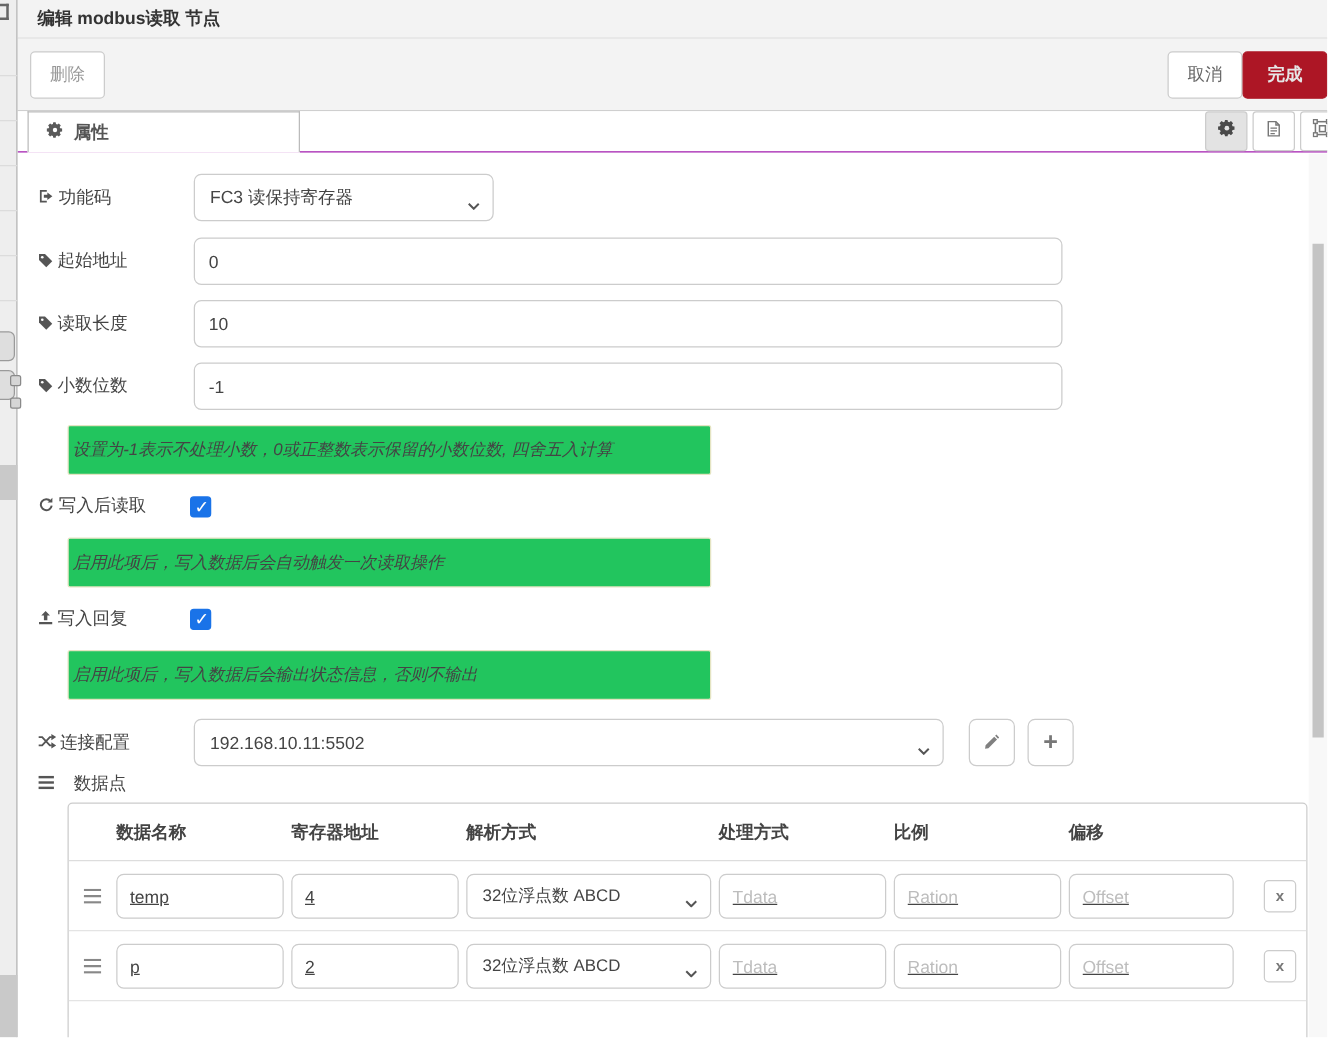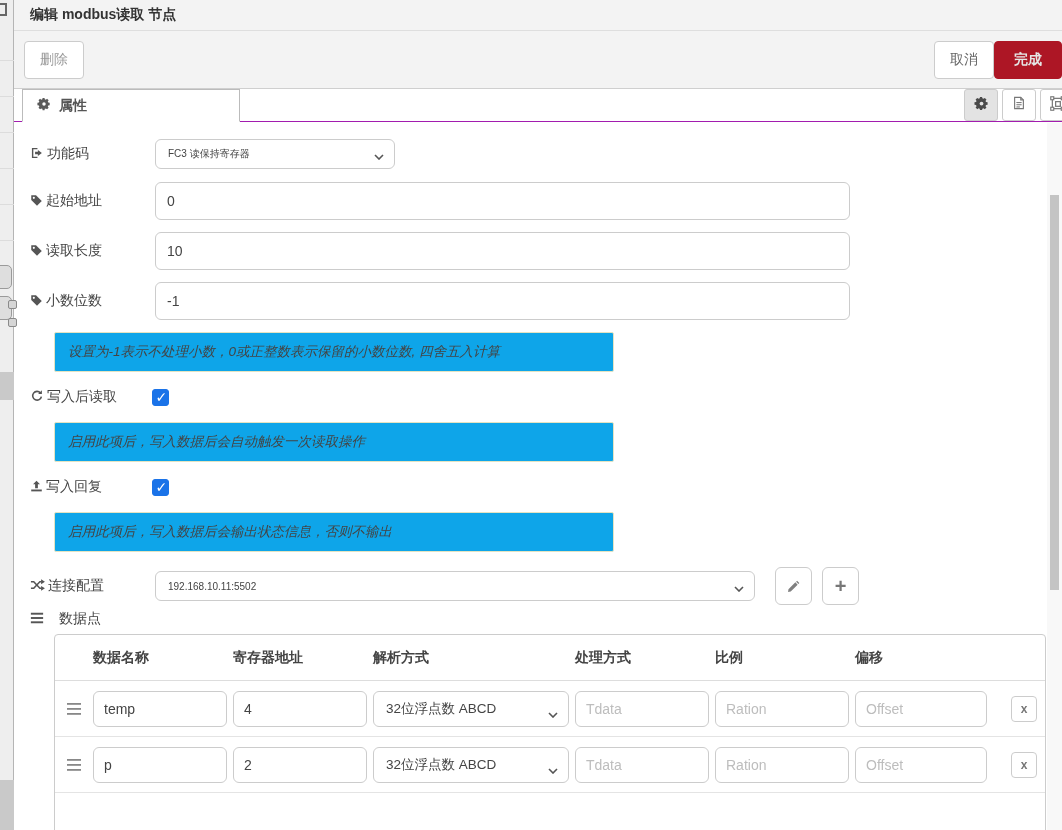--- a/index.html
+++ b/index.html
@@ -34,40 +34,40 @@
   .icon-btn.active { background:#e3e3e3; }
 
   
   .form { padding:17px 0 0 16px; }
   .frow { display:flex; align-items:center; margin-bottom:12px; }
   .frow.fc { margin-bottom:13px; }
   .flabel { width:125px; display:flex; align-items:flex-end; gap:3px; font-size:14px; color:#444; flex:none; }
   .flabel svg { flex:none; }
   input.tinput { height:38px; border:1px solid #ccc; border-radius:6px; padding:0 11px; font-size:14px; color:#444; width:695px; font-family:inherit; background:#fff; }
   input.tinput::placeholder { color:#bdbdbd; }
-  .fselect { position:relative; height:30px; border:1px solid #ccc; border-radius:6px; background:#fff; display:flex; align-items:center; padding:0 28px 0 12px; font-size:10px; color:#444; cursor:pointer; }
+  .fselect { position:relative; height:38px; border:1px solid #ccc; border-radius:6px; background:#fff; display:flex; align-items:center; padding:0 28px 0 12px; font-size:14px; color:#444; cursor:pointer; }
   .fselect .chev { position:absolute; right:10px; top:50%; margin-top:-3px; }
   .w240 { width:240px; } .w600 { width:600px; }
-  .tip { margin:0 0 14px 24px; width:560px; background:#0ea5e9; border:1px solid #e4e4c2; border-radius:2px; padding:10px 13px; font-size:13.5px; font-style:italic; color:#444; }
+  .tip { margin:0 0 14px 24px; width:515px; background:#22c55e; border:1px solid #e4e4c2; border-radius:2px; padding:10px 3px; font-size:13.5px; font-style:italic; color:#444; }
   .checkrow { display:flex; align-items:center; margin-bottom:14px; height:22px; }
   .checkbox { width:17px; height:17px; border:1px solid #909090; border-radius:3px; background:#fff; cursor:pointer; position:relative; }
   .checkbox.checked { background:#1a73e8; border-color:#1a73e8; }
   .checkbox.checked::after { content:"✓"; position:absolute; left:2.5px; top:-1px; color:#fff; font-size:14px; font-weight:bold; }
   .conn-row { margin-bottom:5px; }
   .sq-btn { width:37px; height:38px; border:1px solid #ccc; border-radius:6px; background:#fff; display:flex; align-items:center; justify-content:center; cursor:pointer; color:#777; font-size:20px; font-weight:600; font-family:inherit; }
   .conn-row .fselect { margin-right:20px; }
   .conn-row .sq-btn { margin-right:10px; }
   .dp-label { display:flex; align-items:center; gap:15px; font-size:14px; color:#444; margin-bottom:6px; }
 
   
   .dp-table { margin-left:24px; width:992px; border:1px solid #ccc; border-radius:4px; height:210px; overflow:hidden; background:#fff; }
   .dp-grid { display:grid; grid-template-columns:26px 134px 134px 196px 134px 134px 132px 1fr 26px; column-gap:6px; align-items:center; padding:0 8px 0 6px; }
   .dp-head { height:46px; border-bottom:1px solid #ddd; font-size:14px; font-weight:600; color:#444; }
   .dp-row { height:56px; border-bottom:1px solid #e4e4e4; }
-  .dp-row input { height:36px; width:100%; border:1px solid #ccc; border-radius:6px; padding:0 10px; font-size:14px; color:#444; font-family:inherit; background:#fff; }
+  .dp-row input { height:36px; width:100%; border:1px solid #ccc; border-radius:6px; padding:0 10px; font-size:14px; color:#444; font-family:inherit; background:#fff;text-decoration:underline; }
   .dp-row input::placeholder { color:#bdbdbd; }
   .dp-row .fselect { height:36px; font-size:13.5px; padding-right:24px; }
   .drag { display:flex; justify-content:center; cursor:grab; }
   .remove-btn { width:26px; height:26px; border:1px solid #ccc; border-radius:4px; background:#fff; color:#777; font-size:12px; font-weight:bold; cursor:pointer; font-family:inherit; }
 
   
   .scroll-track { position:absolute; right:0; top:123px; width:15px; bottom:0; background:#f8f8f8; z-index:4; }
   .scroll-thumb { position:absolute; left:3px; top:72px; width:9px; height:395px; background:#c4c4c4; }
 </style>
 </head>

